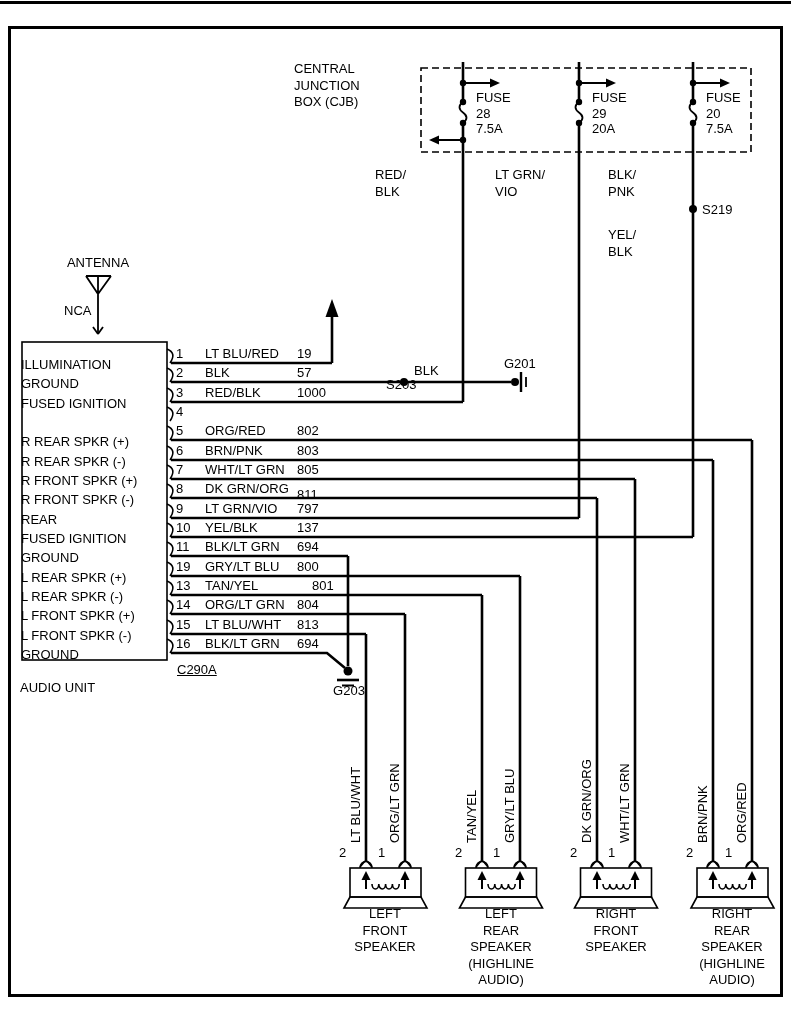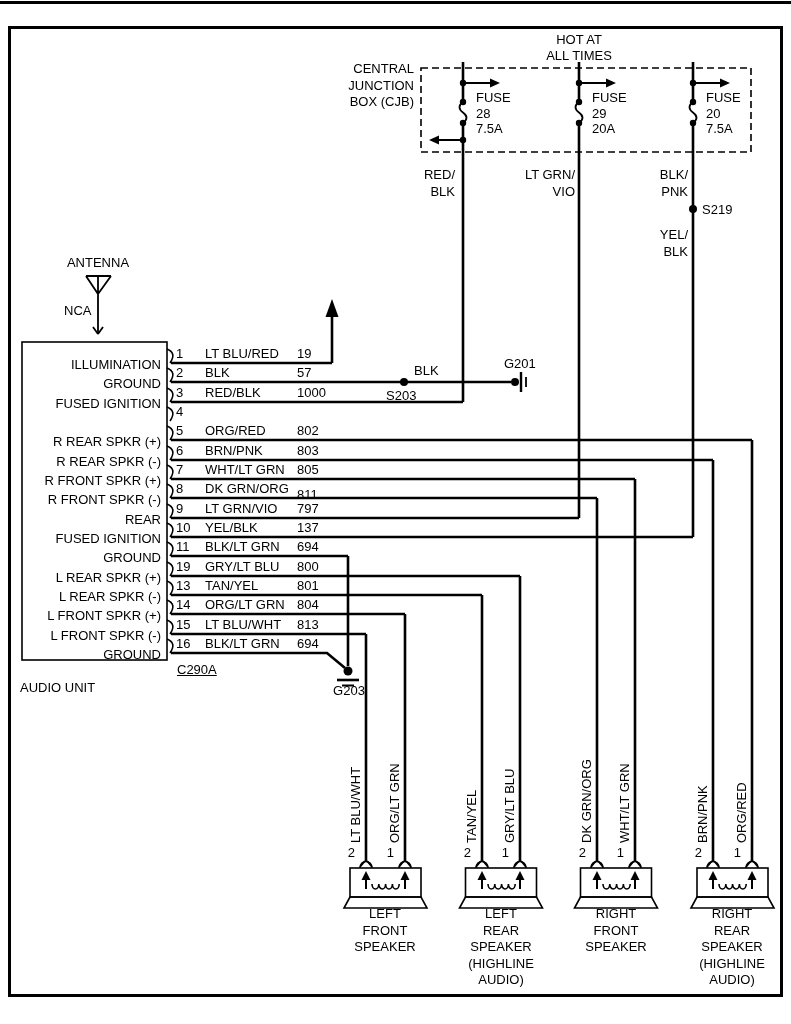--- a/index.html
+++ b/index.html
@@ -1,21 +1,21 @@
 <!DOCTYPE html>
 <html><head>
 <meta charset="utf-8">
 <style>
   html,body{margin:0;padding:0;background:#ffffff;}
   #page{position:relative;width:791px;height:1024px;background:#ffffff;overflow:hidden;
         font-family:"Liberation Sans", sans-serif;color:#000;}
   #wires{position:absolute;left:0;top:0;}
   .t{position:absolute;font-size:13px;line-height:16px;color:#000;white-space:pre-line;}
   .c{text-align:center;}
-  .r{text-align:right;}
+  .r{text-align:left;}
   .row{line-height:14px;height:14px;white-space:nowrap;}
   .rot{transform:rotate(-90deg);transform-origin:0 0;white-space:nowrap;line-height:14px;}
   .u{text-decoration:underline;}
   .fuse{line-height:15.5px;}
   .cjb{line-height:16.5px;}
   .spk{line-height:16.5px;}
 </style>
 </head>
 <body>
 
@@ -165,22 +165,20 @@
       <polygon points="697,897 691,908 774,908 768,897"></polygon>
       <path d="M707,868 a6,6.5 0 0 1 12,0 M746,868 a6,6.5 0 0 1 12,0"></path>
       <path d="M707,867 L712,861 M719,867 L714,861 M746,867 L751,861 M758,867 L753,861"></path>
       <path d="M713,889 V876 M752,889 V876" stroke-width="2"></path>
       <polygon points="713,871 708.5,880 717.5,880" fill="#000" stroke="none"></polygon>
       <polygon points="752,871 747.5,880 756.5,880" fill="#000" stroke="none"></polygon>
       <path d="M719,884 a3.4,5 0 0 0 6.8,0 a3.4,5 0 0 0 6.8,0 a3.4,5 0 0 0 6.8,0 a3.4,5 0 0 0 6.8,0"></path>
     </g>
   </svg>
 
-  <div class="t c" style="left:519px;top:32px;width:120px">HOT AT
-ALL TIMES</div>
 
   <div class="t r cjb" style="left:294px;top:61px;width:120px">CENTRAL
 JUNCTION
 BOX (CJB)</div>
 
   <div class="t fuse" style="left:476px;top:90px;width:60px">FUSE
 28
 7.5A</div>
   <div class="t fuse" style="left:592px;top:90px;width:60px">FUSE
 29
@@ -197,21 +195,21 @@
 PNK</div>
   <div class="t" style="left:702px;top:202px;width:50px">S219</div>
   <div class="t r cjb" style="left:608px;top:227px;width:80px">YEL/
 BLK</div>
 
   <div class="t c" style="left:38px;top:255px;width:120px">ANTENNA</div>
   <div class="t" style="left:64px;top:303px;width:50px">NCA</div>
 
   <div class="t" style="left:504px;top:356px;width:50px">G201</div>
   <div class="t" style="left:414px;top:363px;width:40px">BLK</div>
-  <div class="t" style="left:386px;top:388px;width:50px">S203</div>
+  <div class="t" style="left:386px;top:377px;width:50px">S203</div>
   <div class="t c" style="left:327px;top:683px;width:44px">G203</div>
 
   <div class="t row" style="left:176px;top:347px">1</div>
   <div class="t row" style="left:205px;top:347px">LT BLU/RED</div>
   <div class="t row" style="left:297px;top:347px">19</div>
   <div class="t row r" style="left:21px;top:358px;width:140px">ILLUMINATION</div>
 
   <div class="t row" style="left:176px;top:366px">2</div>
   <div class="t row" style="left:205px;top:366px">BLK</div>
   <div class="t row" style="left:297px;top:366px">57</div>
@@ -259,21 +257,21 @@
   <div class="t row" style="left:297px;top:540px">694</div>
   <div class="t row r" style="left:21px;top:551px;width:140px">GROUND</div>
 
   <div class="t row" style="left:176px;top:560px">19</div>
   <div class="t row" style="left:205px;top:560px">GRY/LT BLU</div>
   <div class="t row" style="left:297px;top:560px">800</div>
   <div class="t row r" style="left:21px;top:571px;width:140px">L REAR SPKR (+)</div>
 
   <div class="t row" style="left:176px;top:579px">13</div>
   <div class="t row" style="left:205px;top:579px">TAN/YEL</div>
-  <div class="t row" style="left:297px;top:579px">801</div>
+  <div class="t row" style="left:312px;top:579px">801</div>
   <div class="t row r" style="left:21px;top:590px;width:140px">L REAR SPKR (-)</div>
 
   <div class="t row" style="left:176px;top:598px">14</div>
   <div class="t row" style="left:205px;top:598px">ORG/LT GRN</div>
   <div class="t row" style="left:297px;top:598px">804</div>
   <div class="t row r" style="left:21px;top:609px;width:140px">L FRONT SPKR (+)</div>
 
   <div class="t row" style="left:176px;top:618px">15</div>
   <div class="t row" style="left:205px;top:618px">LT BLU/WHT</div>
   <div class="t row" style="left:297px;top:618px">813</div>

